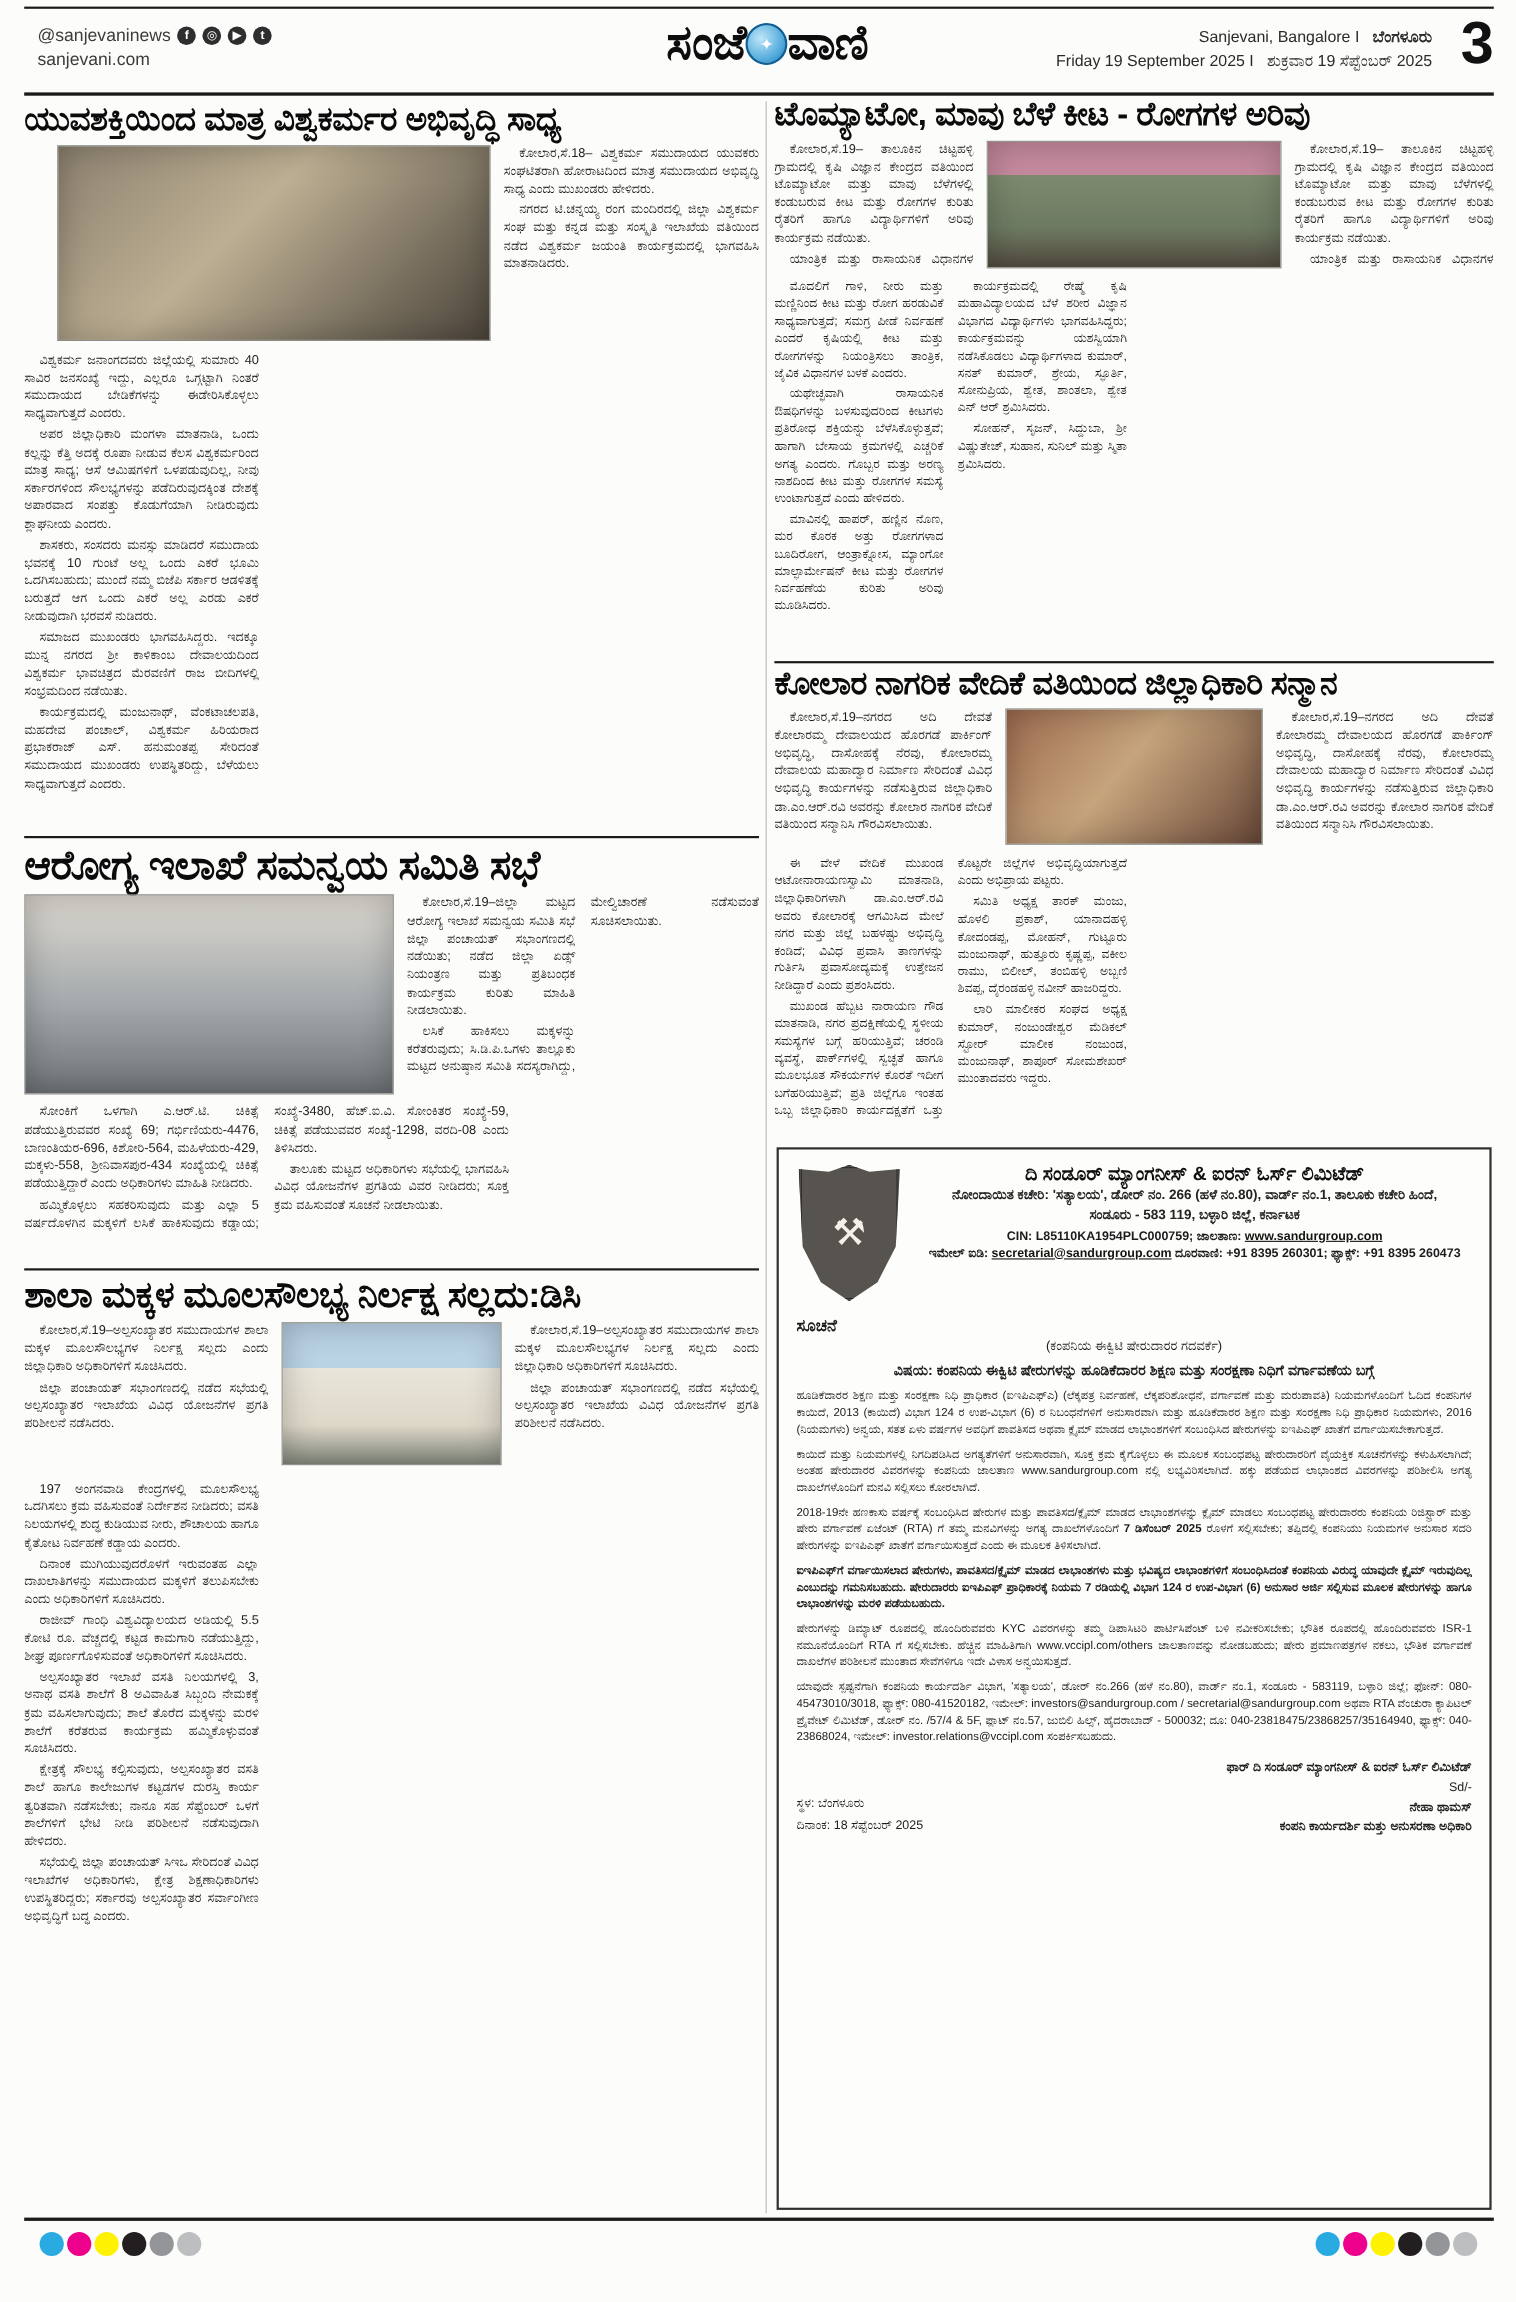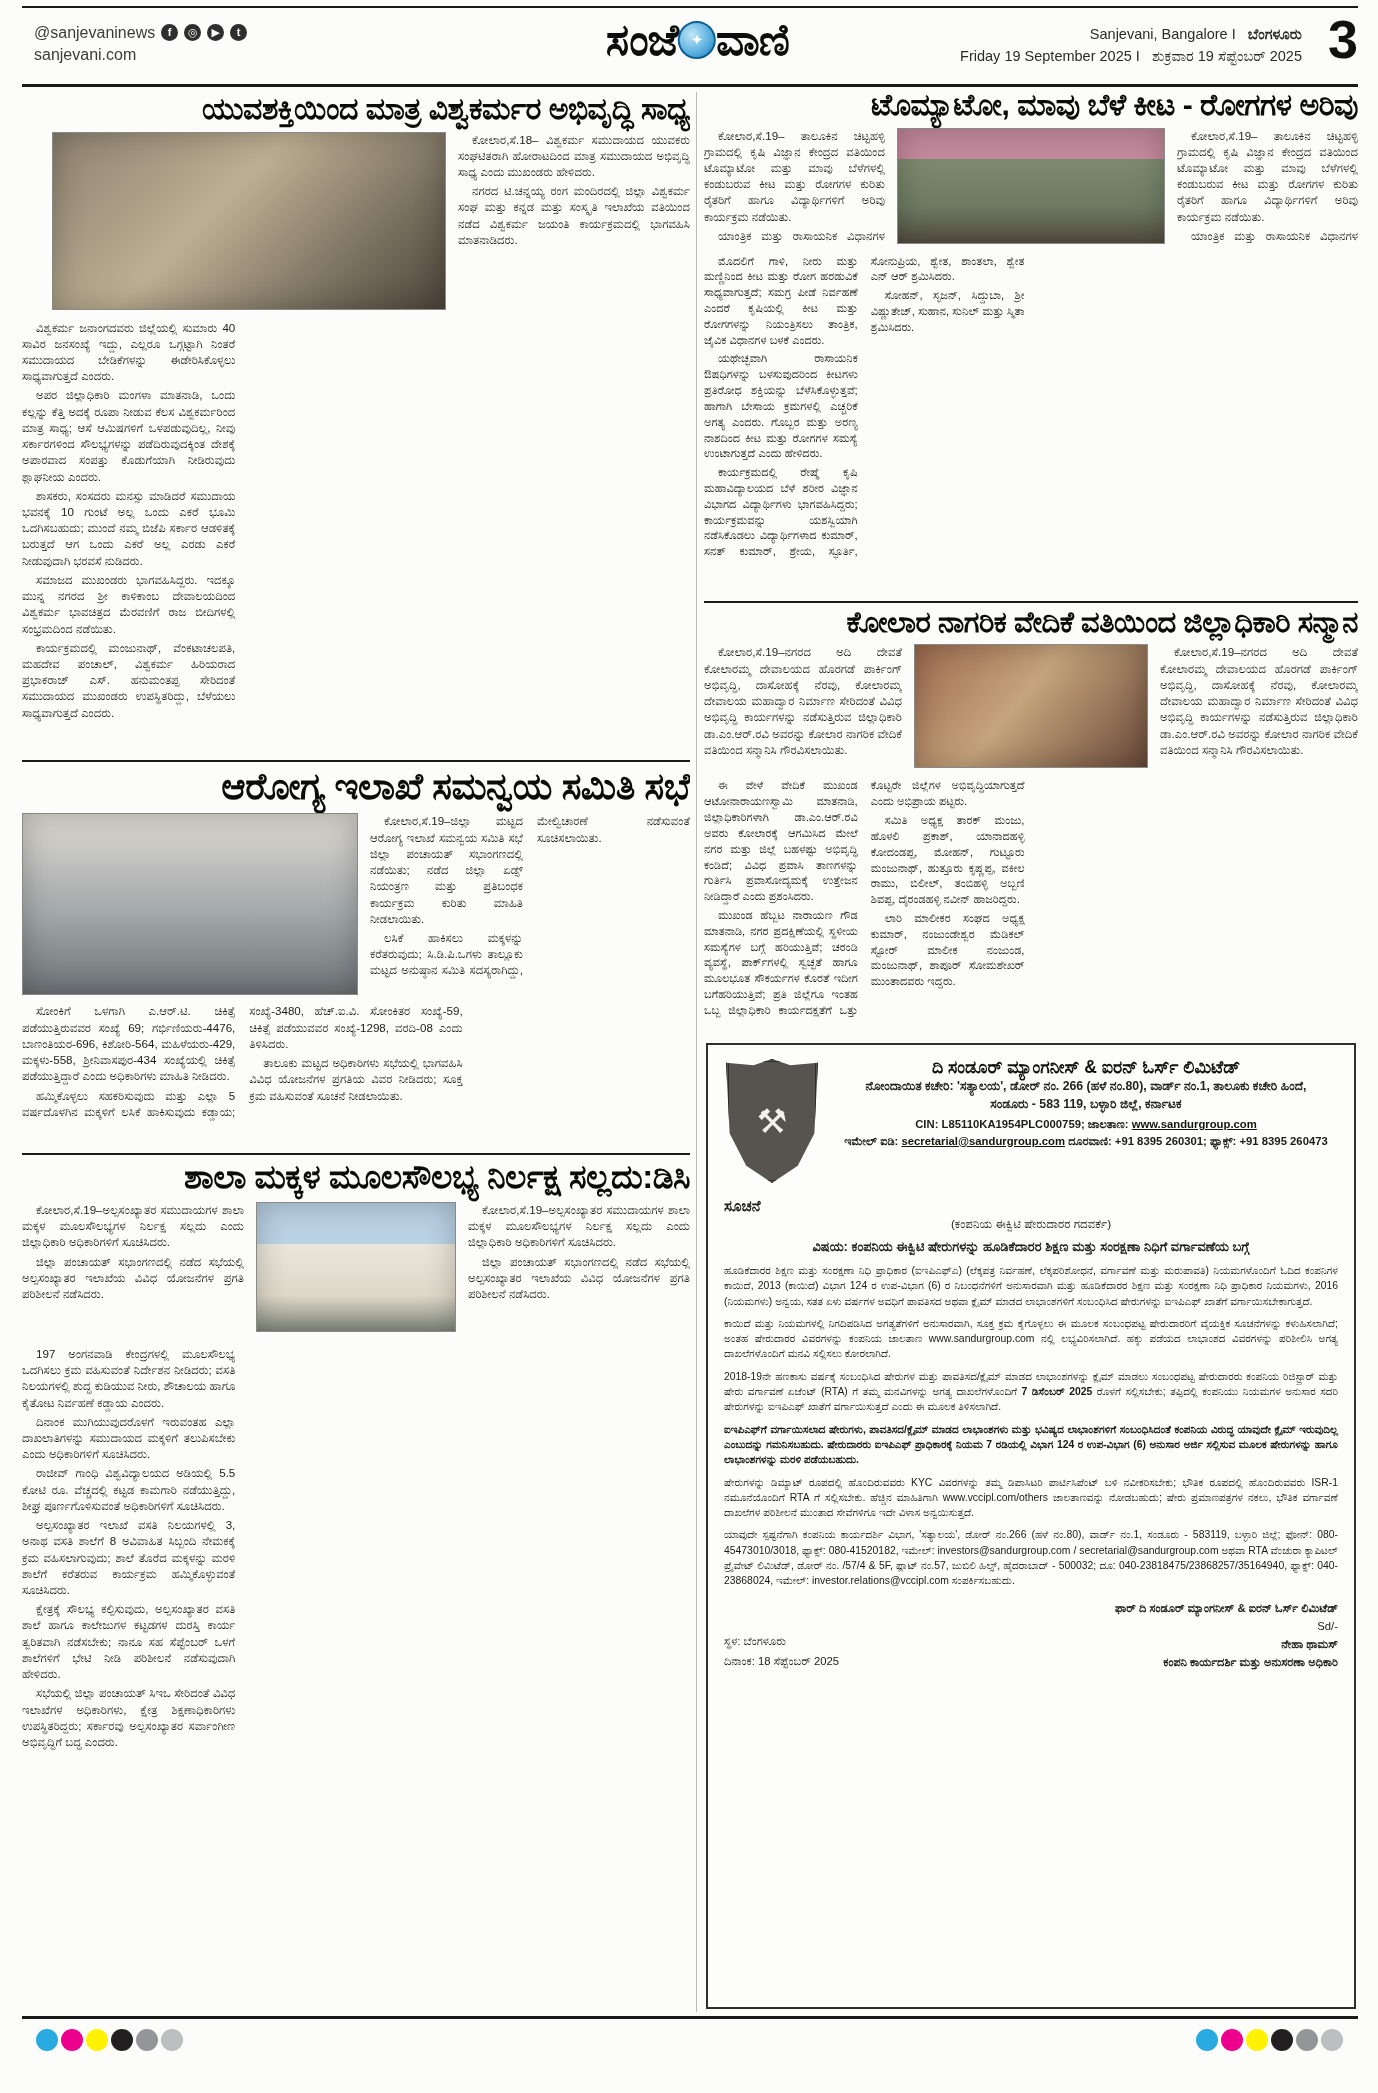--- a/index.html
+++ b/index.html
@@ -16,21 +16,21 @@
   .social-row{display:flex;align-items:center;gap:6px;}
   .social-ic{width:17px;height:17px;border-radius:50%;background:#2e2e2e;color:#fff;
     font-size:11px;font-weight:bold;display:flex;align-items:center;justify-content:center;}
   .logo{position:absolute;left:50%;top:4px;transform:translateX(-46%);display:flex;align-items:center;gap:0;}
   .logo-txt{font-family:"DejaVu Serif","Liberation Serif",serif;font-weight:bold;font-size:44px;color:#0d0d0d;letter-spacing:-1px;}
   .logo-globe{width:34px;height:34px;border-radius:50%;background:radial-gradient(circle at 35% 35%,#bfe6f7,#58aede 60%,#1d7ab8);border:2px solid #0f5f93;display:flex;align-items:center;justify-content:center;color:#fff;font-size:15px;}
   .mast-right{position:absolute;right:56px;top:14px;text-align:right;font-size:14.5px;color:#2b2b2b;line-height:1.5;}
   .pageno{position:absolute;right:0;top:2px;font-size:54px;font-weight:bold;color:#111;line-height:1;}
   
   .article{position:absolute;overflow:hidden;}
-  .headline{font-weight:bold;color:#0b0b0b;text-align:right;line-height:1.12;letter-spacing:-0.5px;}
+  .headline{font-weight:bold;color:#0b0b0b;text-align:left;line-height:1.12;letter-spacing:-0.5px;}
   .row{display:flex;gap:12px;margin-top:6px;}
   .photo{flex:none;border:1px solid #8a8a84;box-shadow:inset 0 0 30px rgba(0,0,0,.25);}
   .btxt{font-size:11.6px;line-height:1.4;text-align:justify;overflow:hidden;}
   .btxt p{margin:0 0 3px;text-indent:14px;}
   .mc3{column-count:3;column-gap:14px;column-fill:auto;}
   .mc4{column-count:4;column-gap:13px;column-fill:auto;}
   .mc2{column-count:2;column-gap:14px;column-fill:auto;}
   .ph1{background:linear-gradient(135deg,#8d8270,#bdaf93 42%,#756c5c 78%,#4e463c);}
   .ph2{background:linear-gradient(180deg,#c4899d 0%,#c4899d 26%,#7e8a6e 26%,#6d7a62 68%,#564f42 100%);}
   .ph3{background:linear-gradient(130deg,#9d6b4f,#c6a47c 45%,#6b4a3a);}
@@ -169,20 +169,21 @@
       </div>
     <div class="photo ph2" style="width:266px;height:114px;"></div>
     <div class="btxt" style="flex:1;height:118px;">
         <p>ಕೋಲಾರ,ಸೆ.19– ತಾಲೂಕಿನ ಚಿಟ್ಟಹಳ್ಳಿ ಗ್ರಾಮದಲ್ಲಿ ಕೃಷಿ ವಿಜ್ಞಾನ ಕೇಂದ್ರದ ವತಿಯಿಂದ ಟೊಮ್ಯಾಟೋ ಮತ್ತು ಮಾವು ಬೆಳೆಗಳಲ್ಲಿ ಕಂಡುಬರುವ ಕೀಟ ಮತ್ತು ರೋಗಗಳ ಕುರಿತು ರೈತರಿಗೆ ಹಾಗೂ ವಿದ್ಯಾರ್ಥಿಗಳಿಗೆ ಅರಿವು ಕಾರ್ಯಕ್ರಮ ನಡೆಯಿತು.</p>
         <p>ಯಾಂತ್ರಿಕ ಮತ್ತು ರಾಸಾಯನಿಕ ವಿಧಾನಗಳ ಸಮತೋಲನ ಬಳಕೆಯ ಬಗ್ಗೆ ಕೃಷಿ ವಿಜ್ಞಾನಿಗಳು ವಿವರಿಸಿದರು; ಗ್ರಾಮದ ರೈತರು ಹೆಚ್ಚಿನ ಸಂಖ್ಯೆಯಲ್ಲಿ ಭಾಗವಹಿಸಿದ್ದರು.</p>
       </div>
   </div>
   <div class="btxt mc4" style="height:328px;margin-top:4px;font-size:11.3px;">
       <p>ಮೊದಲಿಗೆ ಗಾಳಿ, ನೀರು ಮತ್ತು ಮಣ್ಣಿನಿಂದ ಕೀಟ ಮತ್ತು ರೋಗ ಹರಡುವಿಕೆ ಸಾಧ್ಯವಾಗುತ್ತದೆ; ಸಮಗ್ರ ಪೀಡೆ ನಿರ್ವಹಣೆ ಎಂದರೆ ಕೃಷಿಯಲ್ಲಿ ಕೀಟ ಮತ್ತು ರೋಗಗಳನ್ನು ನಿಯಂತ್ರಿಸಲು ತಾಂತ್ರಿಕ, ಜೈವಿಕ ವಿಧಾನಗಳ ಬಳಕೆ ಎಂದರು.</p>
       <p>ಯಥೇಚ್ಛವಾಗಿ ರಾಸಾಯನಿಕ ಔಷಧಿಗಳನ್ನು ಬಳಸುವುದರಿಂದ ಕೀಟಗಳು ಪ್ರತಿರೋಧ ಶಕ್ತಿಯನ್ನು ಬೆಳೆಸಿಕೊಳ್ಳುತ್ತವೆ; ಹಾಗಾಗಿ ಬೇಸಾಯ ಕ್ರಮಗಳಲ್ಲಿ ಎಚ್ಚರಿಕೆ ಅಗತ್ಯ ಎಂದರು. ಗೊಬ್ಬರ ಮತ್ತು ಅರಣ್ಯ ನಾಶದಿಂದ ಕೀಟ ಮತ್ತು ರೋಗಗಳ ಸಮಸ್ಯೆ ಉಂಟಾಗುತ್ತದೆ ಎಂದು ಹೇಳಿದರು.</p>
+      <p>ಮಾವಿನಲ್ಲಿ ಹಾಪರ್, ಹಣ್ಣಿನ ನೊಣ, ಮರ ಕೊರಕ ಅತ್ತು ರೋಗಗಳಾದ ಬೂದಿರೋಗ, ಆಂತ್ರಾಕ್ನೋಸ, ಮ್ಯಾಂಗೋ ಮಾಲ್ಫಾರ್ಮೇಷನ್ ಕೀಟ ಮತ್ತು ರೋಗಗಳ ನಿರ್ವಹಣೆಯ ಕುರಿತು ಅರಿವು ಮೂಡಿಸಿದರು.</p>
       <p>ಕಾರ್ಯಕ್ರಮದಲ್ಲಿ ರೇಷ್ಮೆ ಕೃಷಿ ಮಹಾವಿದ್ಯಾಲಯದ ಬೆಳೆ ಶರೀರ ವಿಜ್ಞಾನ ವಿಭಾಗದ ವಿದ್ಯಾರ್ಥಿಗಳು ಭಾಗವಹಿಸಿದ್ದರು; ಕಾರ್ಯಕ್ರಮವನ್ನು ಯಶಸ್ವಿಯಾಗಿ ನಡೆಸಿಕೊಡಲು ವಿದ್ಯಾರ್ಥಿಗಳಾದ ಕುಮಾರ್, ಸನತ್ ಕುಮಾರ್, ಶ್ರೇಯ, ಸ್ಫೂರ್ತಿ, ಸೋನುಪ್ರಿಯ, ಶ್ವೇತ, ಶಾಂತಲಾ, ಶ್ವೇತ ಎನ್ ಆರ್ ಶ್ರಮಿಸಿದರು.</p>
       <p>ಸೋಹನ್, ಸೃಜನ್, ಸಿದ್ದುಬಾ, ಶ್ರೀ ವಿಷ್ಣುತೇಜ್, ಸುಹಾನ, ಸುನಿಲ್ ಮತ್ತು ಸ್ಮಿತಾ ಶ್ರಮಿಸಿದರು.</p>
     </div>
 </div>
 <div class="rule" style="left:704px;top:601px;width:654px;height:2px;"></div>
 
 <div class="article" style="left:704px;top:606px;width:654px;height:432px;">
   <div class="headline" style="font-size:29px;">ಕೋಲಾರ ನಾಗರಿಕ ವೇದಿಕೆ ವತಿಯಿಂದ ಜಿಲ್ಲಾಧಿಕಾರಿ ಸನ್ಮಾನ</div>
   <div class="row" style="height:130px;">
     <div class="btxt" style="flex:1;height:126px;">

